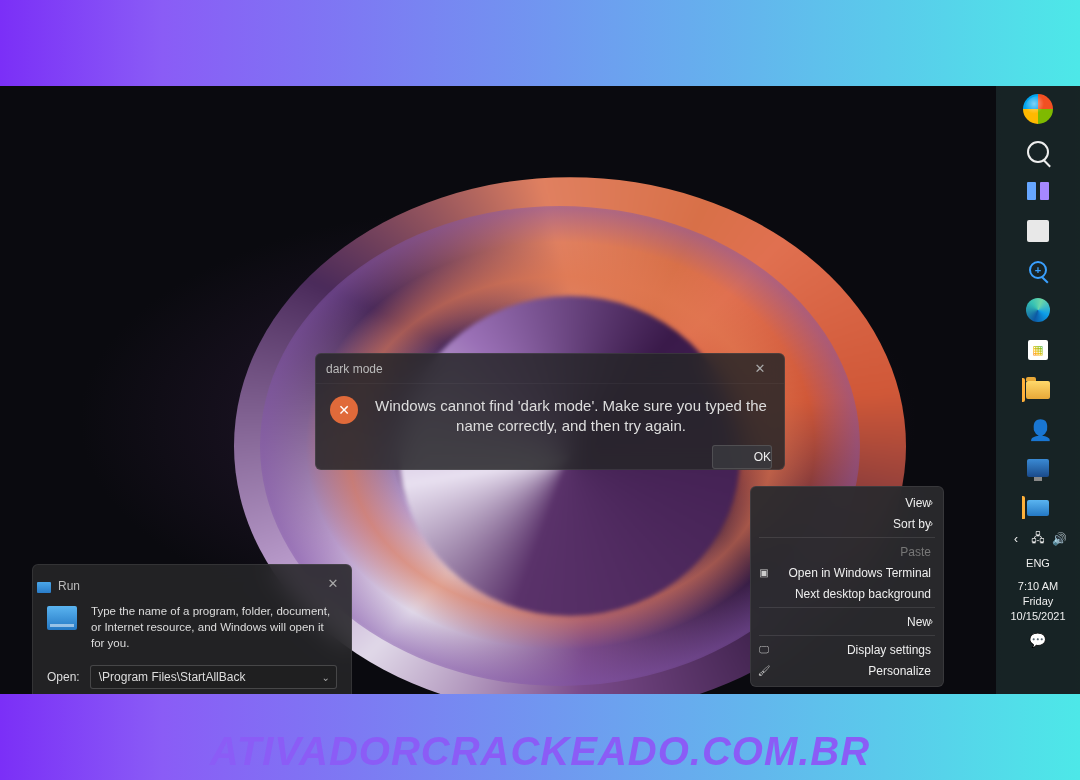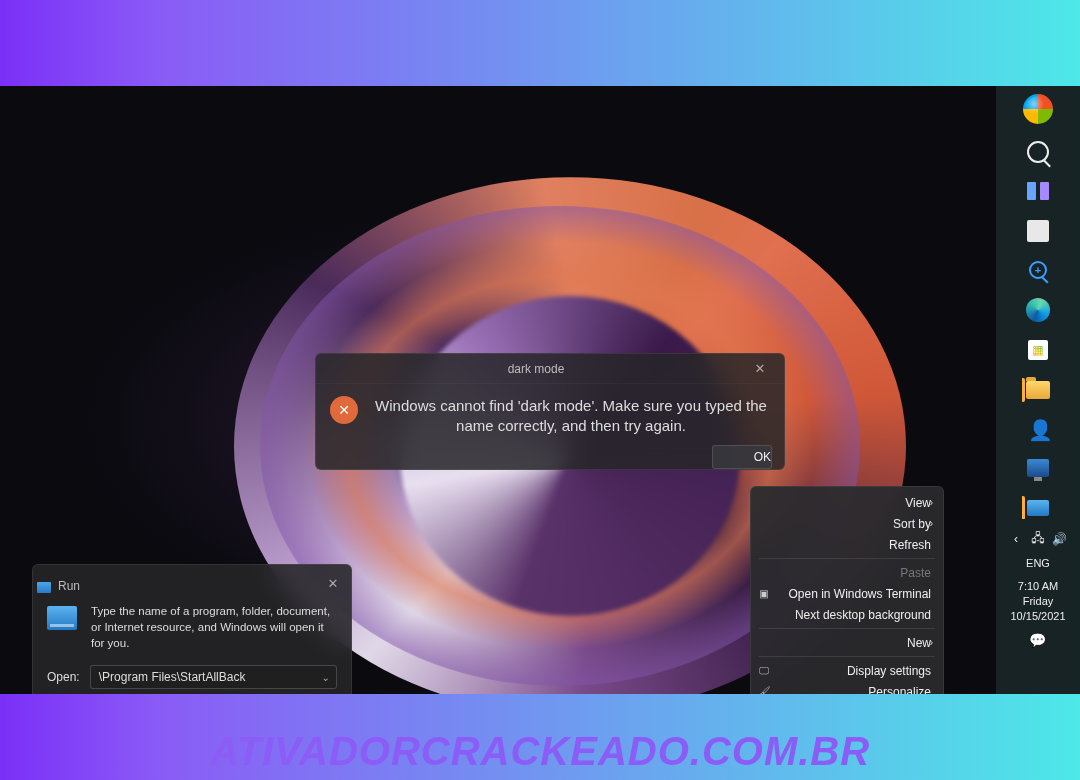--- a/index.html
+++ b/index.html
@@ -6,21 +6,21 @@
 body { width: 1080px; height: 780px; overflow: hidden; background: linear-gradient(90deg, #7b2ff7 0%, #8a5cf6 15%, #4de8e8 100%); position: relative; }
 
 .desktop-area { position: absolute; left: 0; top: 86px; width: 996px; height: 608px; background: radial-gradient(ellipse 60% 50% at 50% 55%, #2a1a35 0%, #0a0a0f 70%); overflow: hidden; }
 .wallpaper-swirl { position: absolute; left: 80px; top: 60px; width: 900px; height: 600px; }
 .swirl-shape { position: absolute; border-radius: 50%; }
 .sw1 { width: 700px; height: 560px; left: 140px; top: 20px; background: conic-gradient(from 45deg at 55% 45%, #e07050 0deg, #d05838 40deg, #331a40 90deg, #7a4a8a 140deg, #e0d8e8 180deg, #b89aca 200deg, #4a2a5a 250deg, #e08060 300deg, #d87048 340deg, #e07050 360deg); filter: blur(3px); clip-path: ellipse(48% 48% at 50% 50%); }
 .sw2 { width: 600px; height: 480px; left: 180px; top: 60px; background: radial-gradient(ellipse at 50% 50%, transparent 20%, rgba(40,15,55,0.7) 30%, transparent 40%, rgba(225,120,80,0.6) 50%, transparent 60%, rgba(130,85,170,0.5) 70%, transparent 80%); border-radius: 50%; }
 .sw3 { width: 340px; height: 320px; left: 320px; top: 150px; background: conic-gradient(from 200deg, #5a326a 0deg, #e8e0f0 60deg, #9a70b6 120deg, #3a1a4a 200deg, #5a326a 360deg); border-radius: 50%; filter: blur(2px); }
 
 .error-dialog { position: absolute; left: 315px; top: 267px; width: 470px; height: 117px; background: rgba(38,38,40,0.85); border: 1px solid rgba(255,255,255,0.08); border-radius: 6px; backdrop-filter: blur(12px); }
-.dialog-titlebar { height: 30px; display: flex; align-items: center; padding: 0 10px; border-bottom: 1px solid rgba(255,255,255,0.04); text-align: center; }
+.dialog-titlebar { height: 30px; display: flex; align-items: center; padding: 0 10px; border-bottom: 1px solid rgba(255,255,255,0.04); }
 .dialog-title { font-size: 12px; color: #bbb; flex: 1; }
 .close-x { width: 28px; height: 20px; display: flex; align-items: center; justify-content: center; color: #aaa; font-size: 13px; cursor: pointer; }
 .error-body { display: flex; padding: 12px 14px 8px 14px; gap: 14px; }
 .error-icon-circle { width: 28px; height: 28px; border-radius: 50%; background: #e06a3a; display: flex; align-items: center; justify-content: center; color: #fff; font-size: 14px; flex-shrink: 0; }
 .error-text { font-size: 15px; color: #ddd; line-height: 1.35; text-align: center; }
 .error-footer { display: flex; justify-content: flex-end; padding: 0 12px 10px 0; }
 .btn { font-size: 12px; color: #eee; background: rgba(58,58,62,0.85); border: 1px solid rgba(255,255,255,0.12); padding: 4px 0; width: 60px; text-align: right; border-radius: 3px; cursor: pointer; }
 
 .run-dialog { position: absolute; left: 32px; top: 478px; width: 320px; height: 182px; background: rgba(38,38,40,0.88); border: 1px solid rgba(255,255,255,0.08); border-radius: 6px; backdrop-filter: blur(12px); }
 .run-titlebar { height: 28px; display: flex; align-items: flex-end; padding: 0 4px; }
@@ -124,23 +124,20 @@
 
   <div class="context-menu">
     <div class="ctx-item">
         <span>View</span>
         <span class="ctx-arrow">›</span>
       </div>
     <div class="ctx-item">
         <span>Sort by</span>
         <span class="ctx-arrow">›</span>
       </div>
-    <div class="ctx-item">
-        <span>Refresh</span>
-      </div>
     <div class="ctx-sep"></div>
     <div class="ctx-item disabled">
         <span>Paste</span>
       </div>
     <div class="ctx-item">
         <span class="ctx-icon-left">▣</span>
         <span>Open in Windows Terminal</span>
       </div>
     <div class="ctx-item">
         <span>Next desktop background</span>

